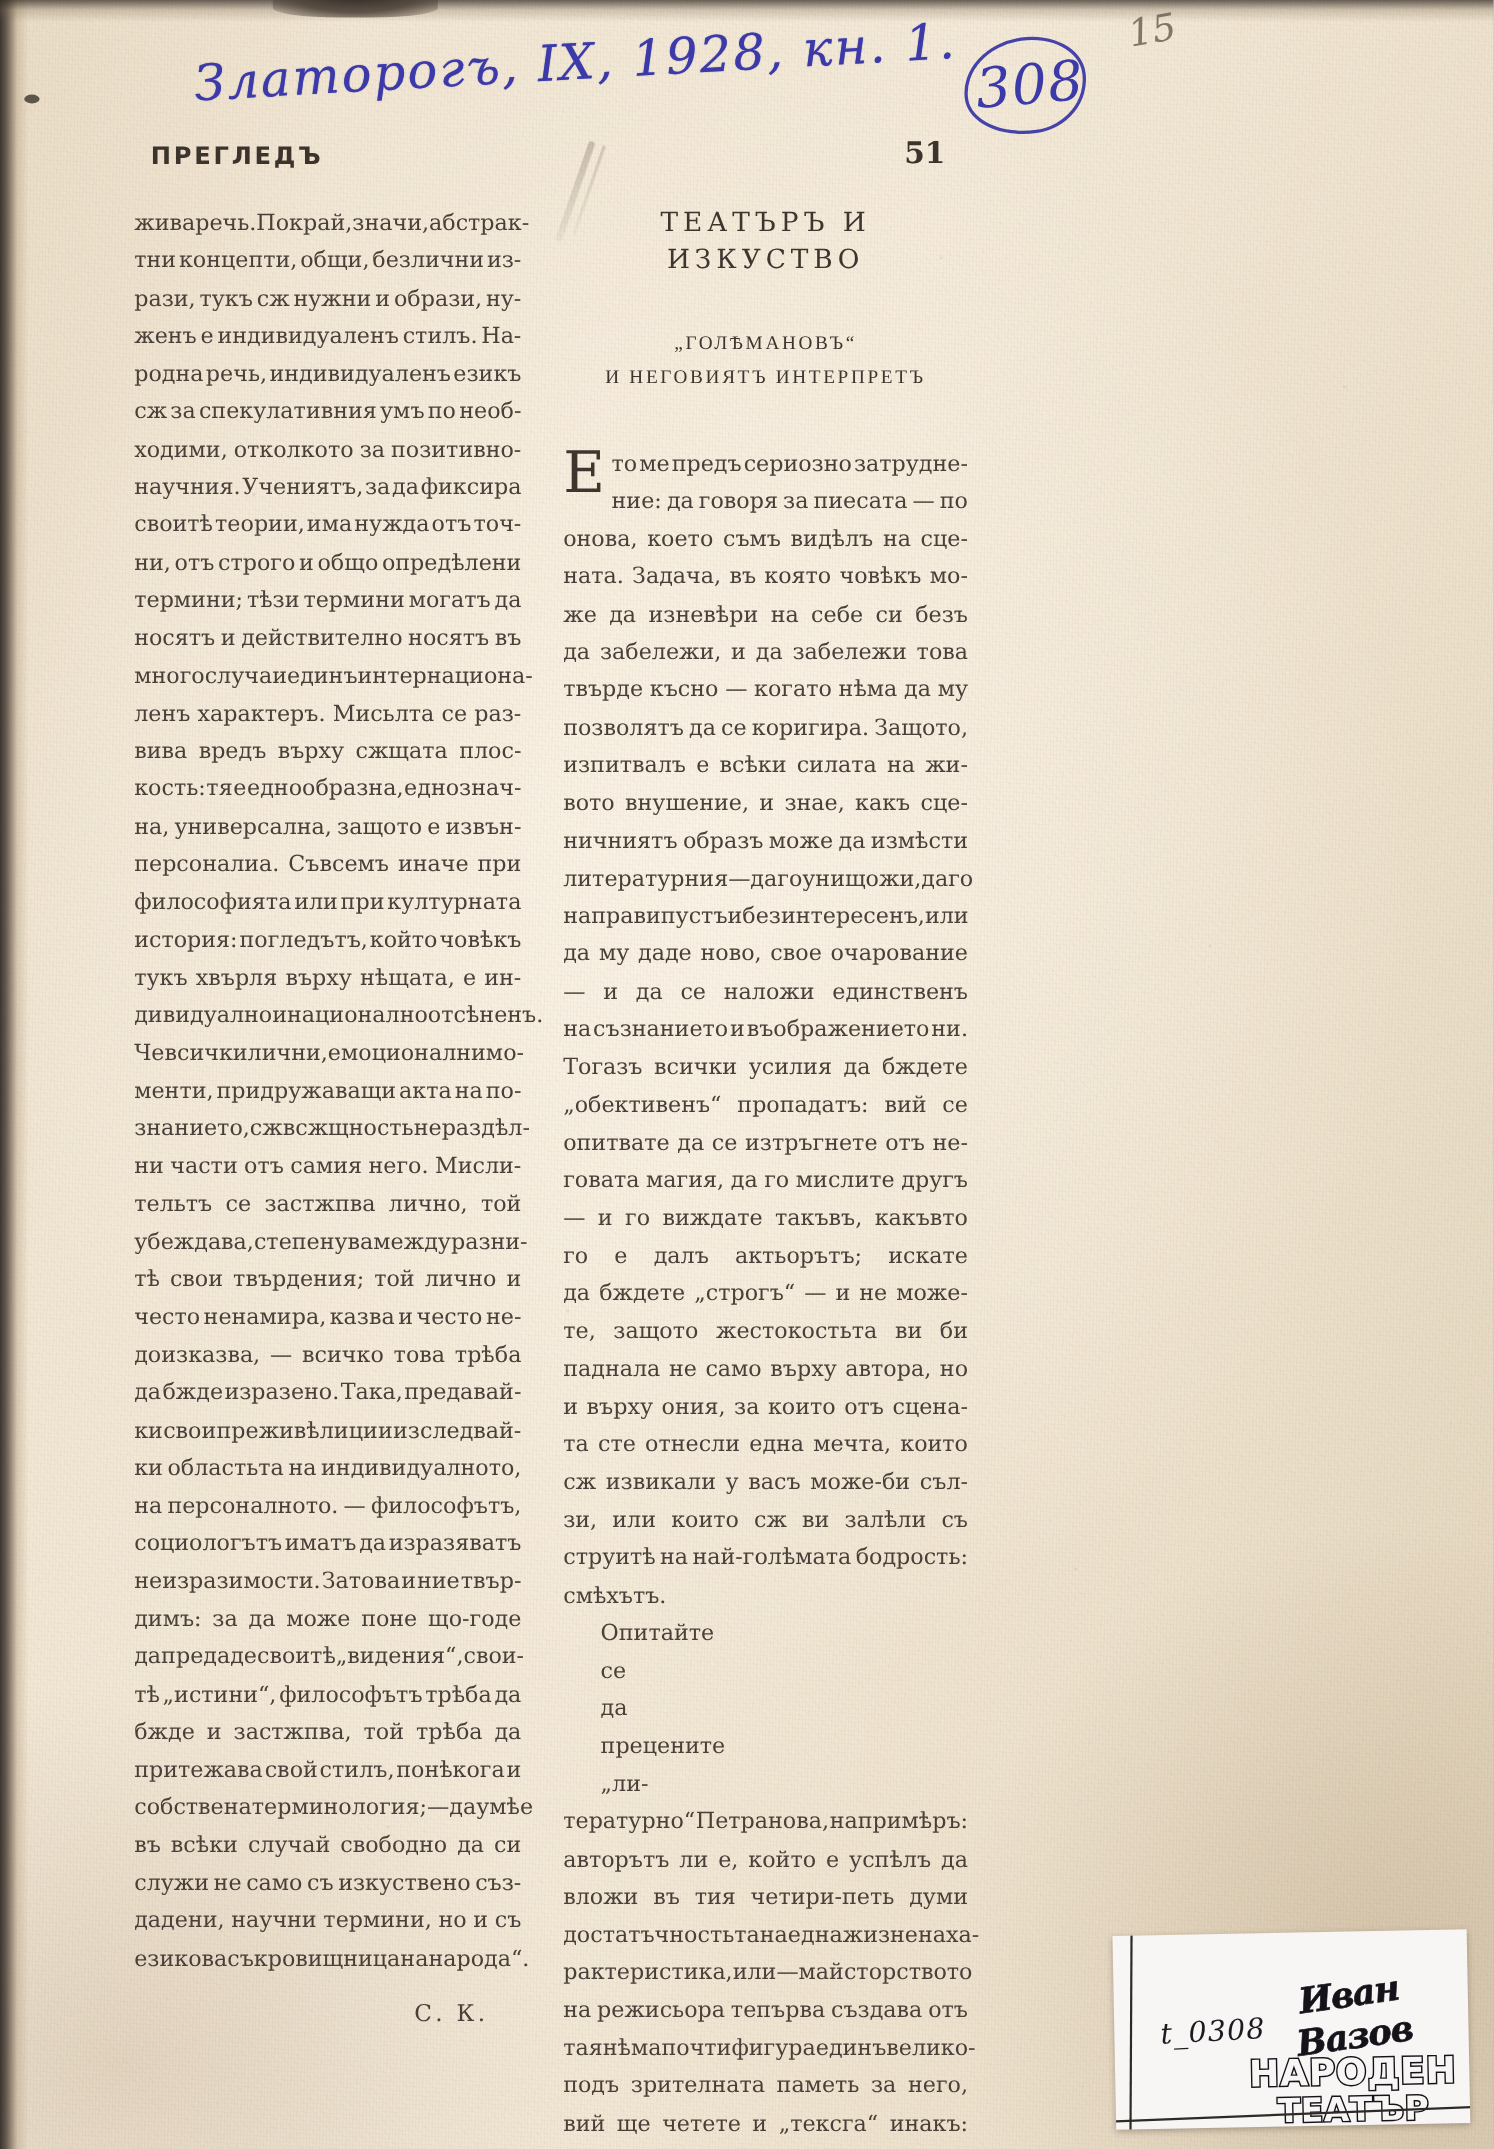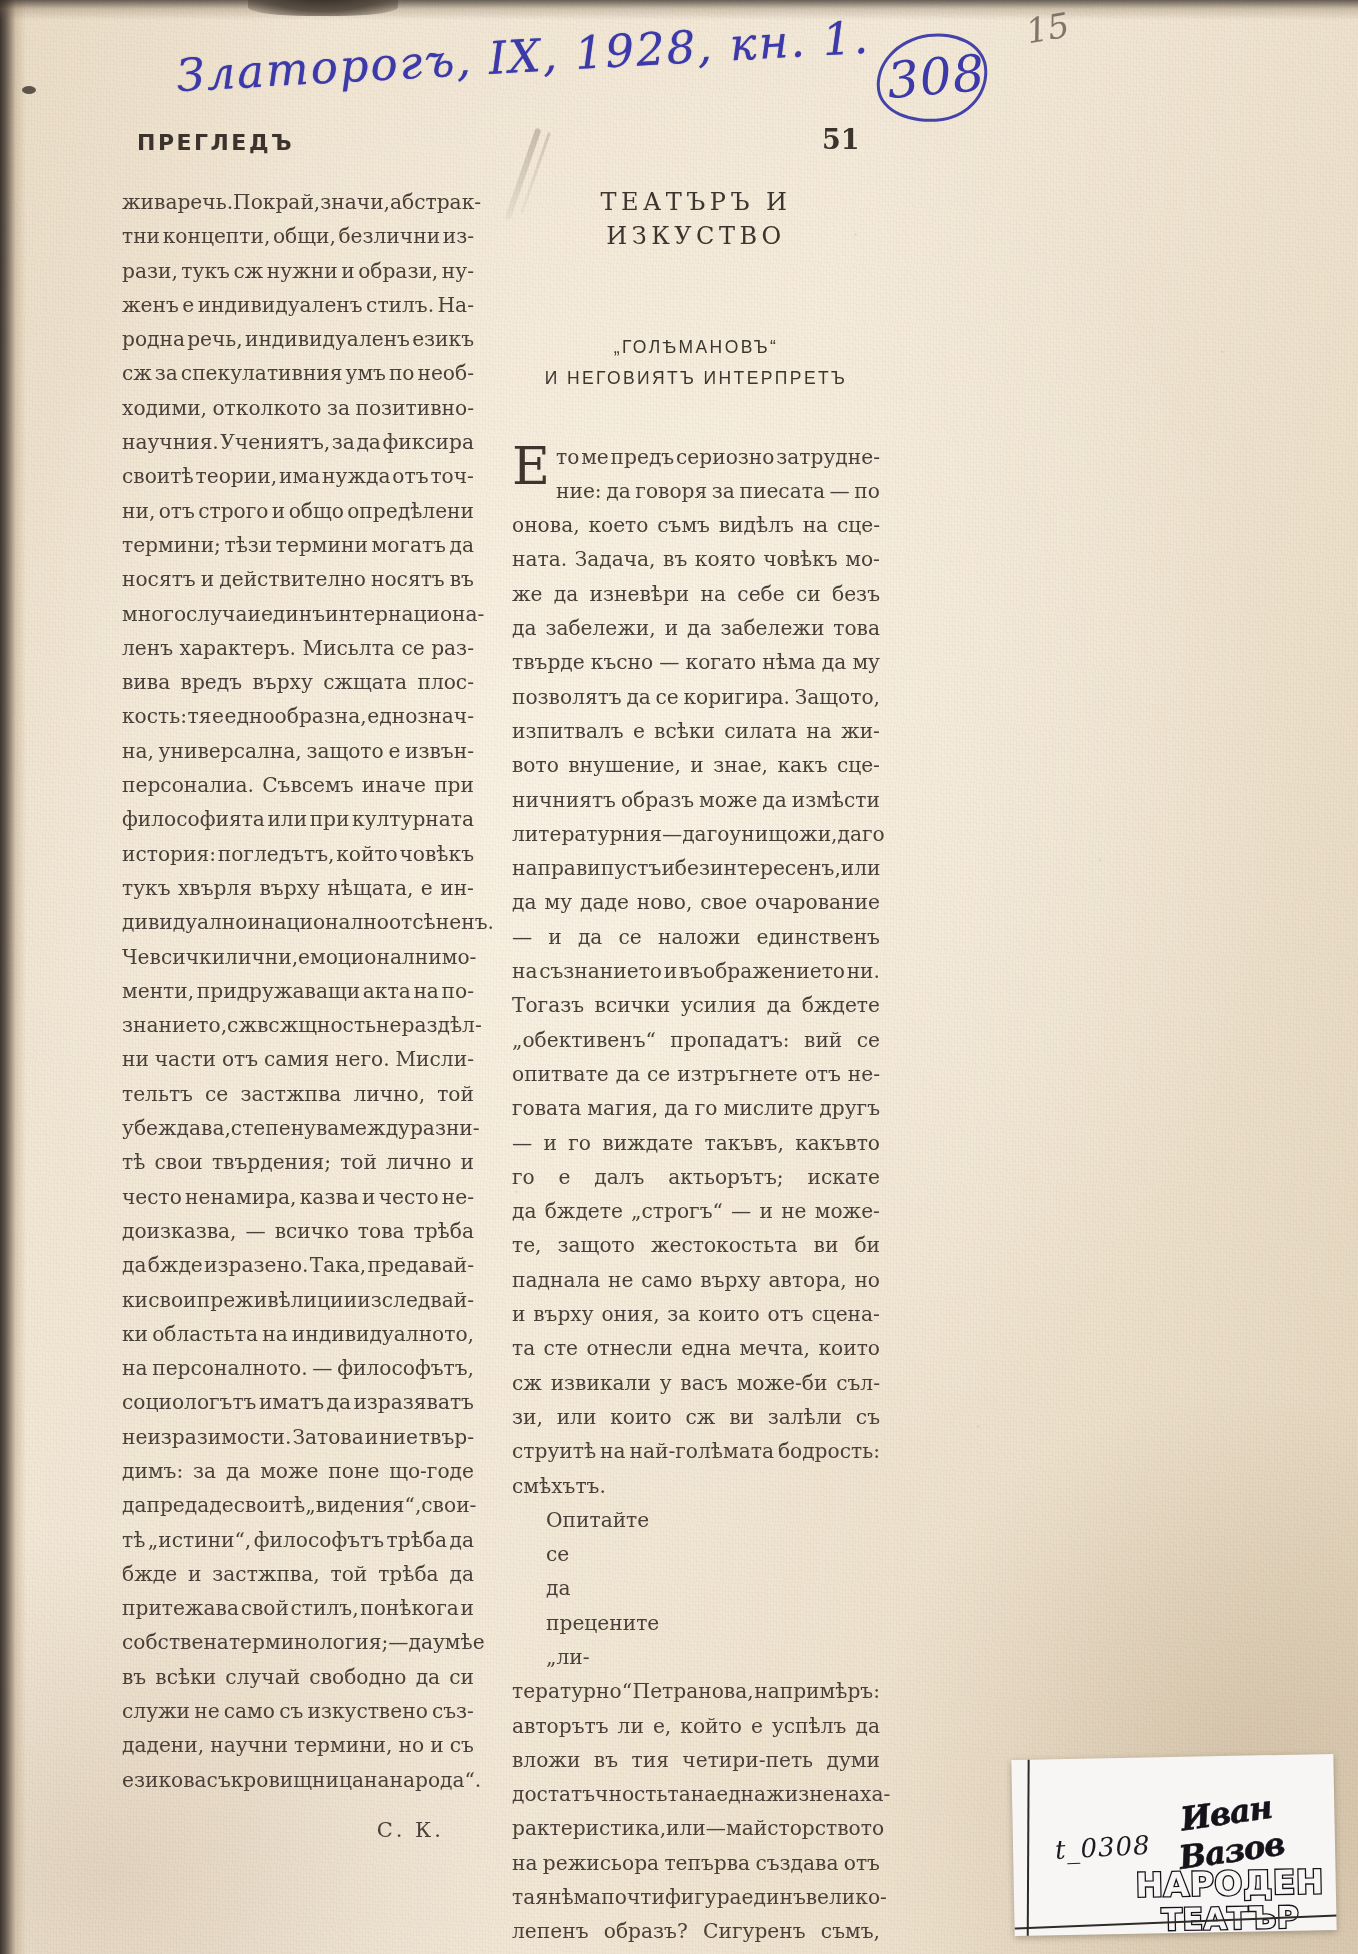--- a/index.html
+++ b/index.html
@@ -128,22 +128,22 @@
     font-family:"DejaVu Serif",serif;font-size:21px;letter-spacing:3px;color:#4a4039;
   }
 
   .section-title{
     text-align:center;
     font-family:"DejaVu Serif",serif;
     font-size:24px;letter-spacing:4.5px;color:#3d352e;
     margin:0 0 0 0;
   }
   .article-title{
-    text-align:center;margin-top:80px;
-    font-family:Liberation Sans, sans-serif;
+    text-align:center;margin-top:44px;
+    font-family:Liberation Serif, serif;
     font-size:17.5px;letter-spacing:2.4px;color:#3d352e;line-height:27px;
   }
   .article-title .l2{display:block;margin-top:4px;}
 
   #right-body{margin-top:48px;}
 
   .dropcap{
     float:left;
     font-family:"DejaVu Serif",serif;
     font-size:52px;line-height:44px;
@@ -277,21 +277,20 @@
         </p>
         <p class="para2" id="right-p2">
             <span class="jline" style="padding-left: 34px; flex-direction: column;"><span>Опитайте</span><span>се</span><span>да</span><span>прецените</span><span>„ли-</span></span>
             <span class="jline"><span>тературно“</span><span>Петранова,</span><span>напримѣръ:</span></span>
             <span class="jline"><span>авторътъ</span><span>ли</span><span>е,</span><span>който</span><span>е</span><span>успѣлъ</span><span>да</span></span>
             <span class="jline"><span>вложи</span><span>въ</span><span>тия</span><span>четири-петь</span><span>думи</span></span>
             <span class="jline"><span>достатъчностьта</span><span>на</span><span>една</span><span>жизнена</span><span>ха-</span></span>
             <span class="jline"><span>рактеристика,</span><span>или</span><span>—</span><span>майсторството</span></span>
             <span class="jline"><span>на</span><span>режисьора</span><span>тепърва</span><span>създава</span><span>отъ</span></span>
             <span class="jline"><span>тая</span><span>нѣма</span><span>почти</span><span>фигура</span><span>единъ</span><span>велико-</span></span>
-            <span class="jline"><span>лепенъ</span><span>образъ?</span><span>Сигуренъ</span><span>съмъ,</span></span>
             <span class="jline"><span>подъ</span><span>зрителната</span><span>паметь</span><span>за</span><span>него,</span></span>
             <span class="jline"><span>вий</span><span>ще</span><span>четете</span><span>и</span><span>„тексга“</span><span>инакъ:</span></span>
             <span class="jline last"><span>думитѣ</span><span>ще</span><span>ви</span><span>се</span><span>видятъ</span><span>—</span><span>тъкмо</span></span>
           </p>
       </div>
 
     </div>
   </div>
 
   <div id="edge-left"></div>

